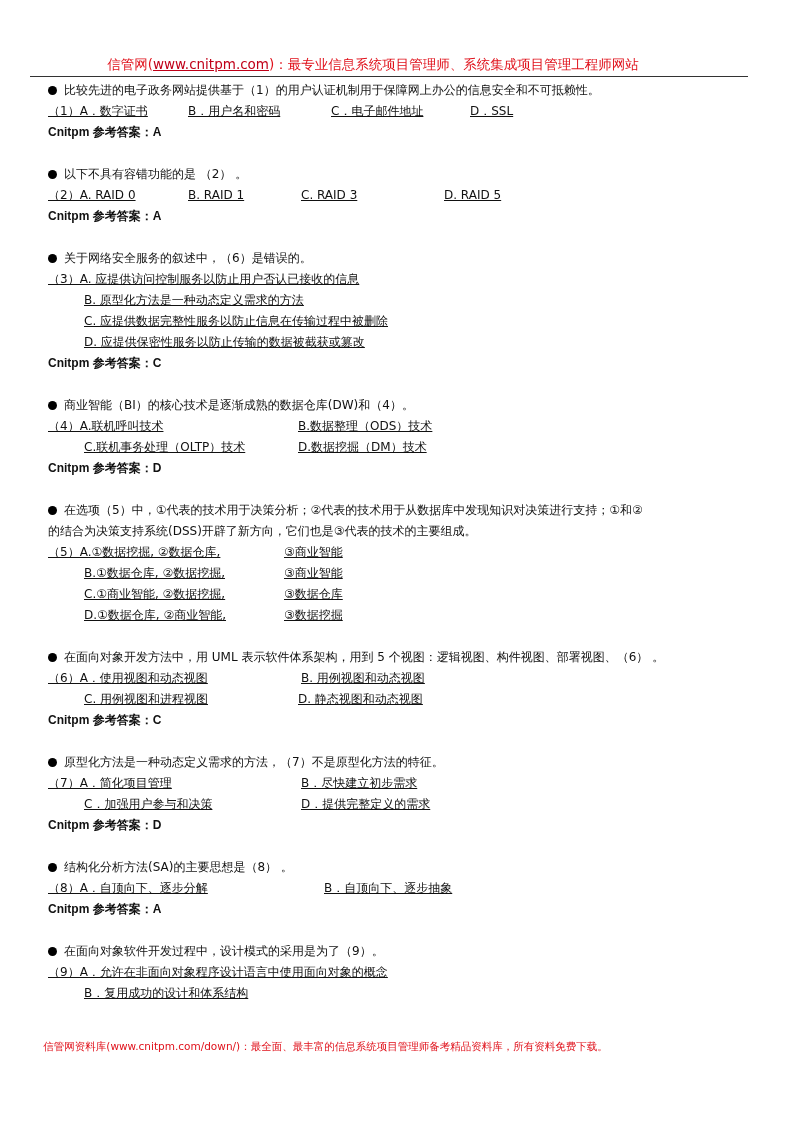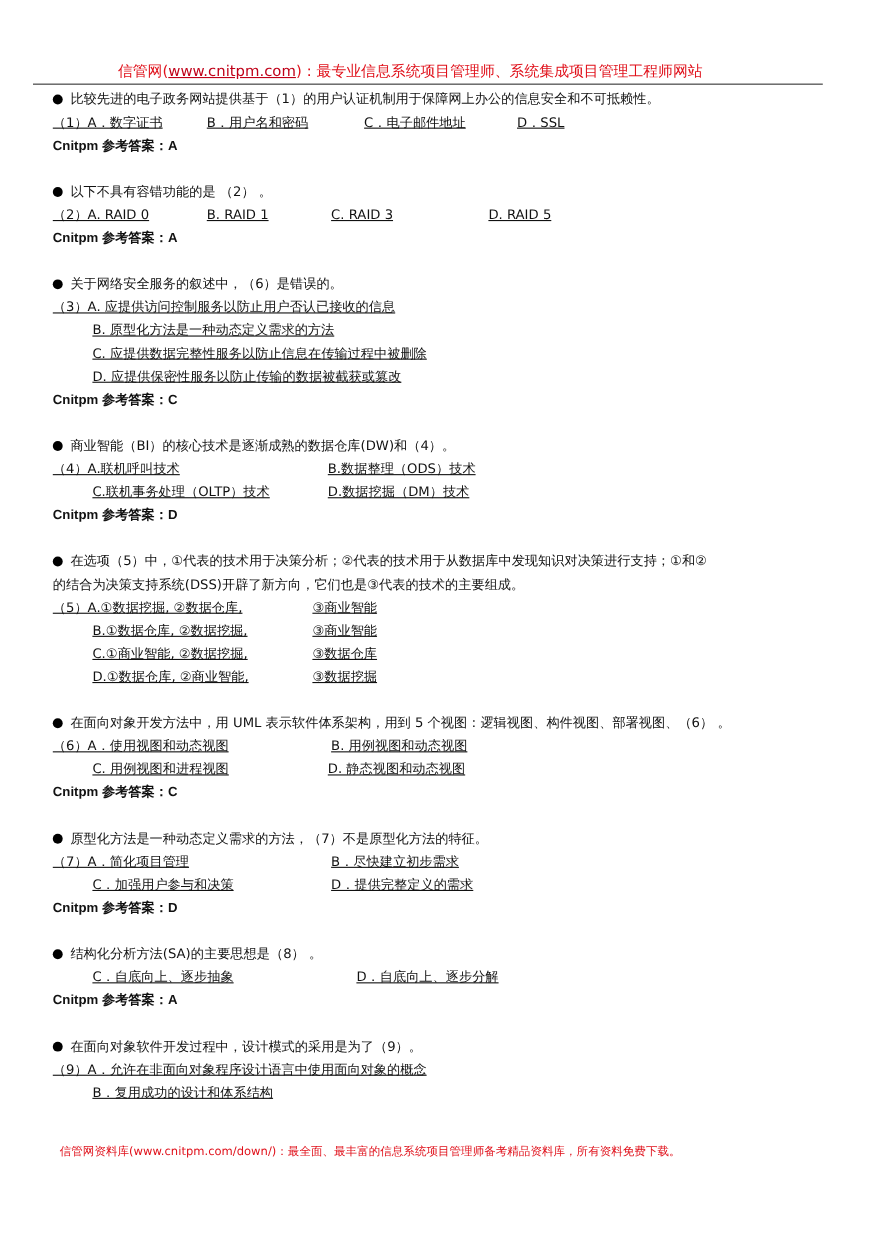--- a/index.html
+++ b/index.html
@@ -13,21 +13,21 @@
   .q { margin: 0; }
   .qline { height: 21px; line-height: 21px; white-space: nowrap; }
   .stem { position: relative; padding-left: 0; }
   .bullet { display: inline-block; width: 9px; height: 9px; border-radius: 50%; background: #000;
             margin-right: 7px; vertical-align: -0.5px; }
   .opts { position: relative; height: 21px; line-height: 21px; white-space: nowrap; }
   .opts span { position: absolute; top: 0; text-decoration: underline; }
   .ans { height: 21px; line-height: 21px; font-weight: bold; font-family: "Liberation Sans", sans-serif; font-size: 12px; }
   .gap { height: 21px; }
   .footer { position: absolute; left: 0; top: 1040px; width: 651px; text-align: center;
-            font-size: 10.5px; color: #e0101a; white-space: nowrap; padding-left: 11px; }
+            font-size: 10.5px; color: #e0101a; white-space: nowrap; }
 </style>
 </head>
 <body>
 
 <div class="header">
   <span>信管网(</span><span class="link">www.cnitpm.com</span><span>)：最专业信息系统项目管理师、系统集成项目管理工程师网站</span>
 </div>
 <div class="rule"></div>
 
 <div class="content">
@@ -134,22 +134,22 @@
       <span style="left:36px">C．加强用户参与和决策</span>
       <span style="left:253px">D．提供完整定义的需求</span>
     </div>
     <div class="ans">Cnitpm 参考答案：D</div>
   </div>
   <div class="gap"></div>
 
   <div class="q">
     <div class="qline stem"><span class="bullet"></span><span>结构化分析方法(SA)的主要思想是（8）  。</span></div>
     <div class="opts">
-      <span style="left:36px">C．自底向上、逐步抽象</span>
-      <span style="left:276px">D．自底向上、逐步分解</span>
+      <span style="left:0">（8）A．自顶向下、逐步分解</span>
+      <span style="left:276px">B．自顶向下、逐步抽象</span>
     </div>
     <div class="ans">Cnitpm 参考答案：A</div>
   </div>
   <div class="gap"></div>
 
   <div class="q">
     <div class="qline stem"><span class="bullet"></span><span>在面向对象软件开发过程中，设计模式的采用是为了（9）。</span></div>
     <div class="opts">
         <span style="left:0">（9）A．允许在非面向对象程序设计语言中使用面向对象的概念</span>
       </div>

